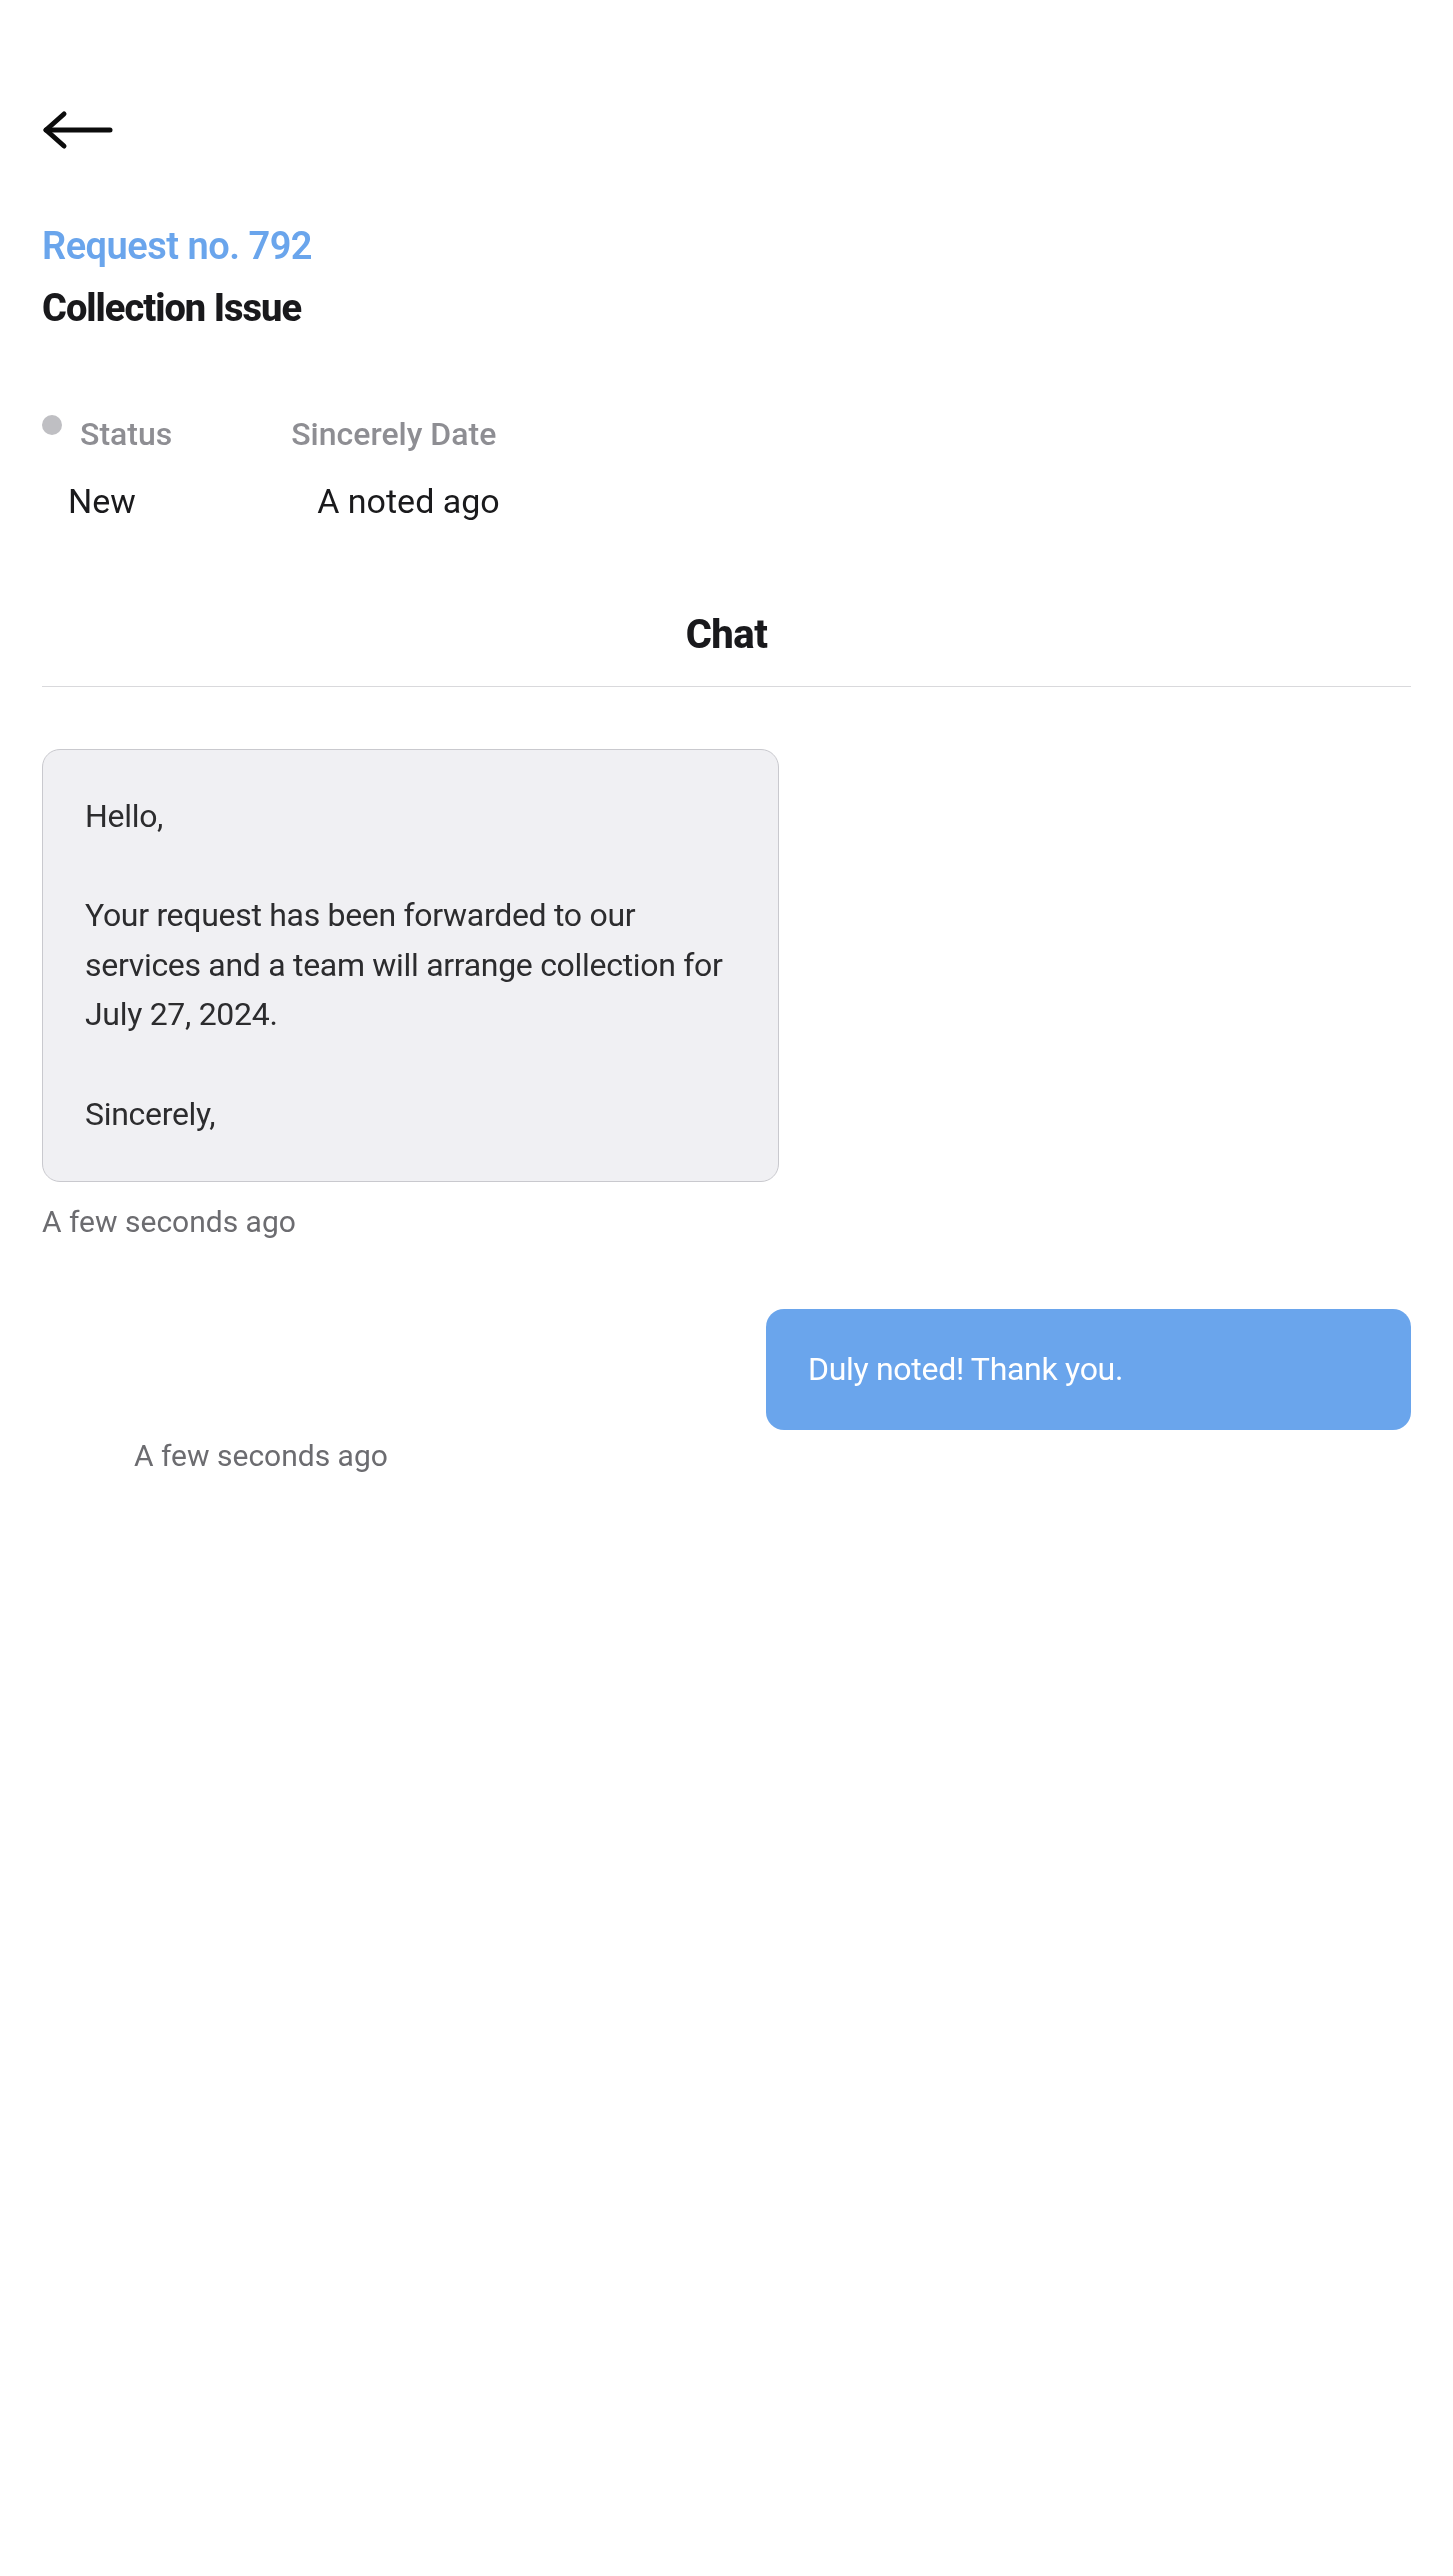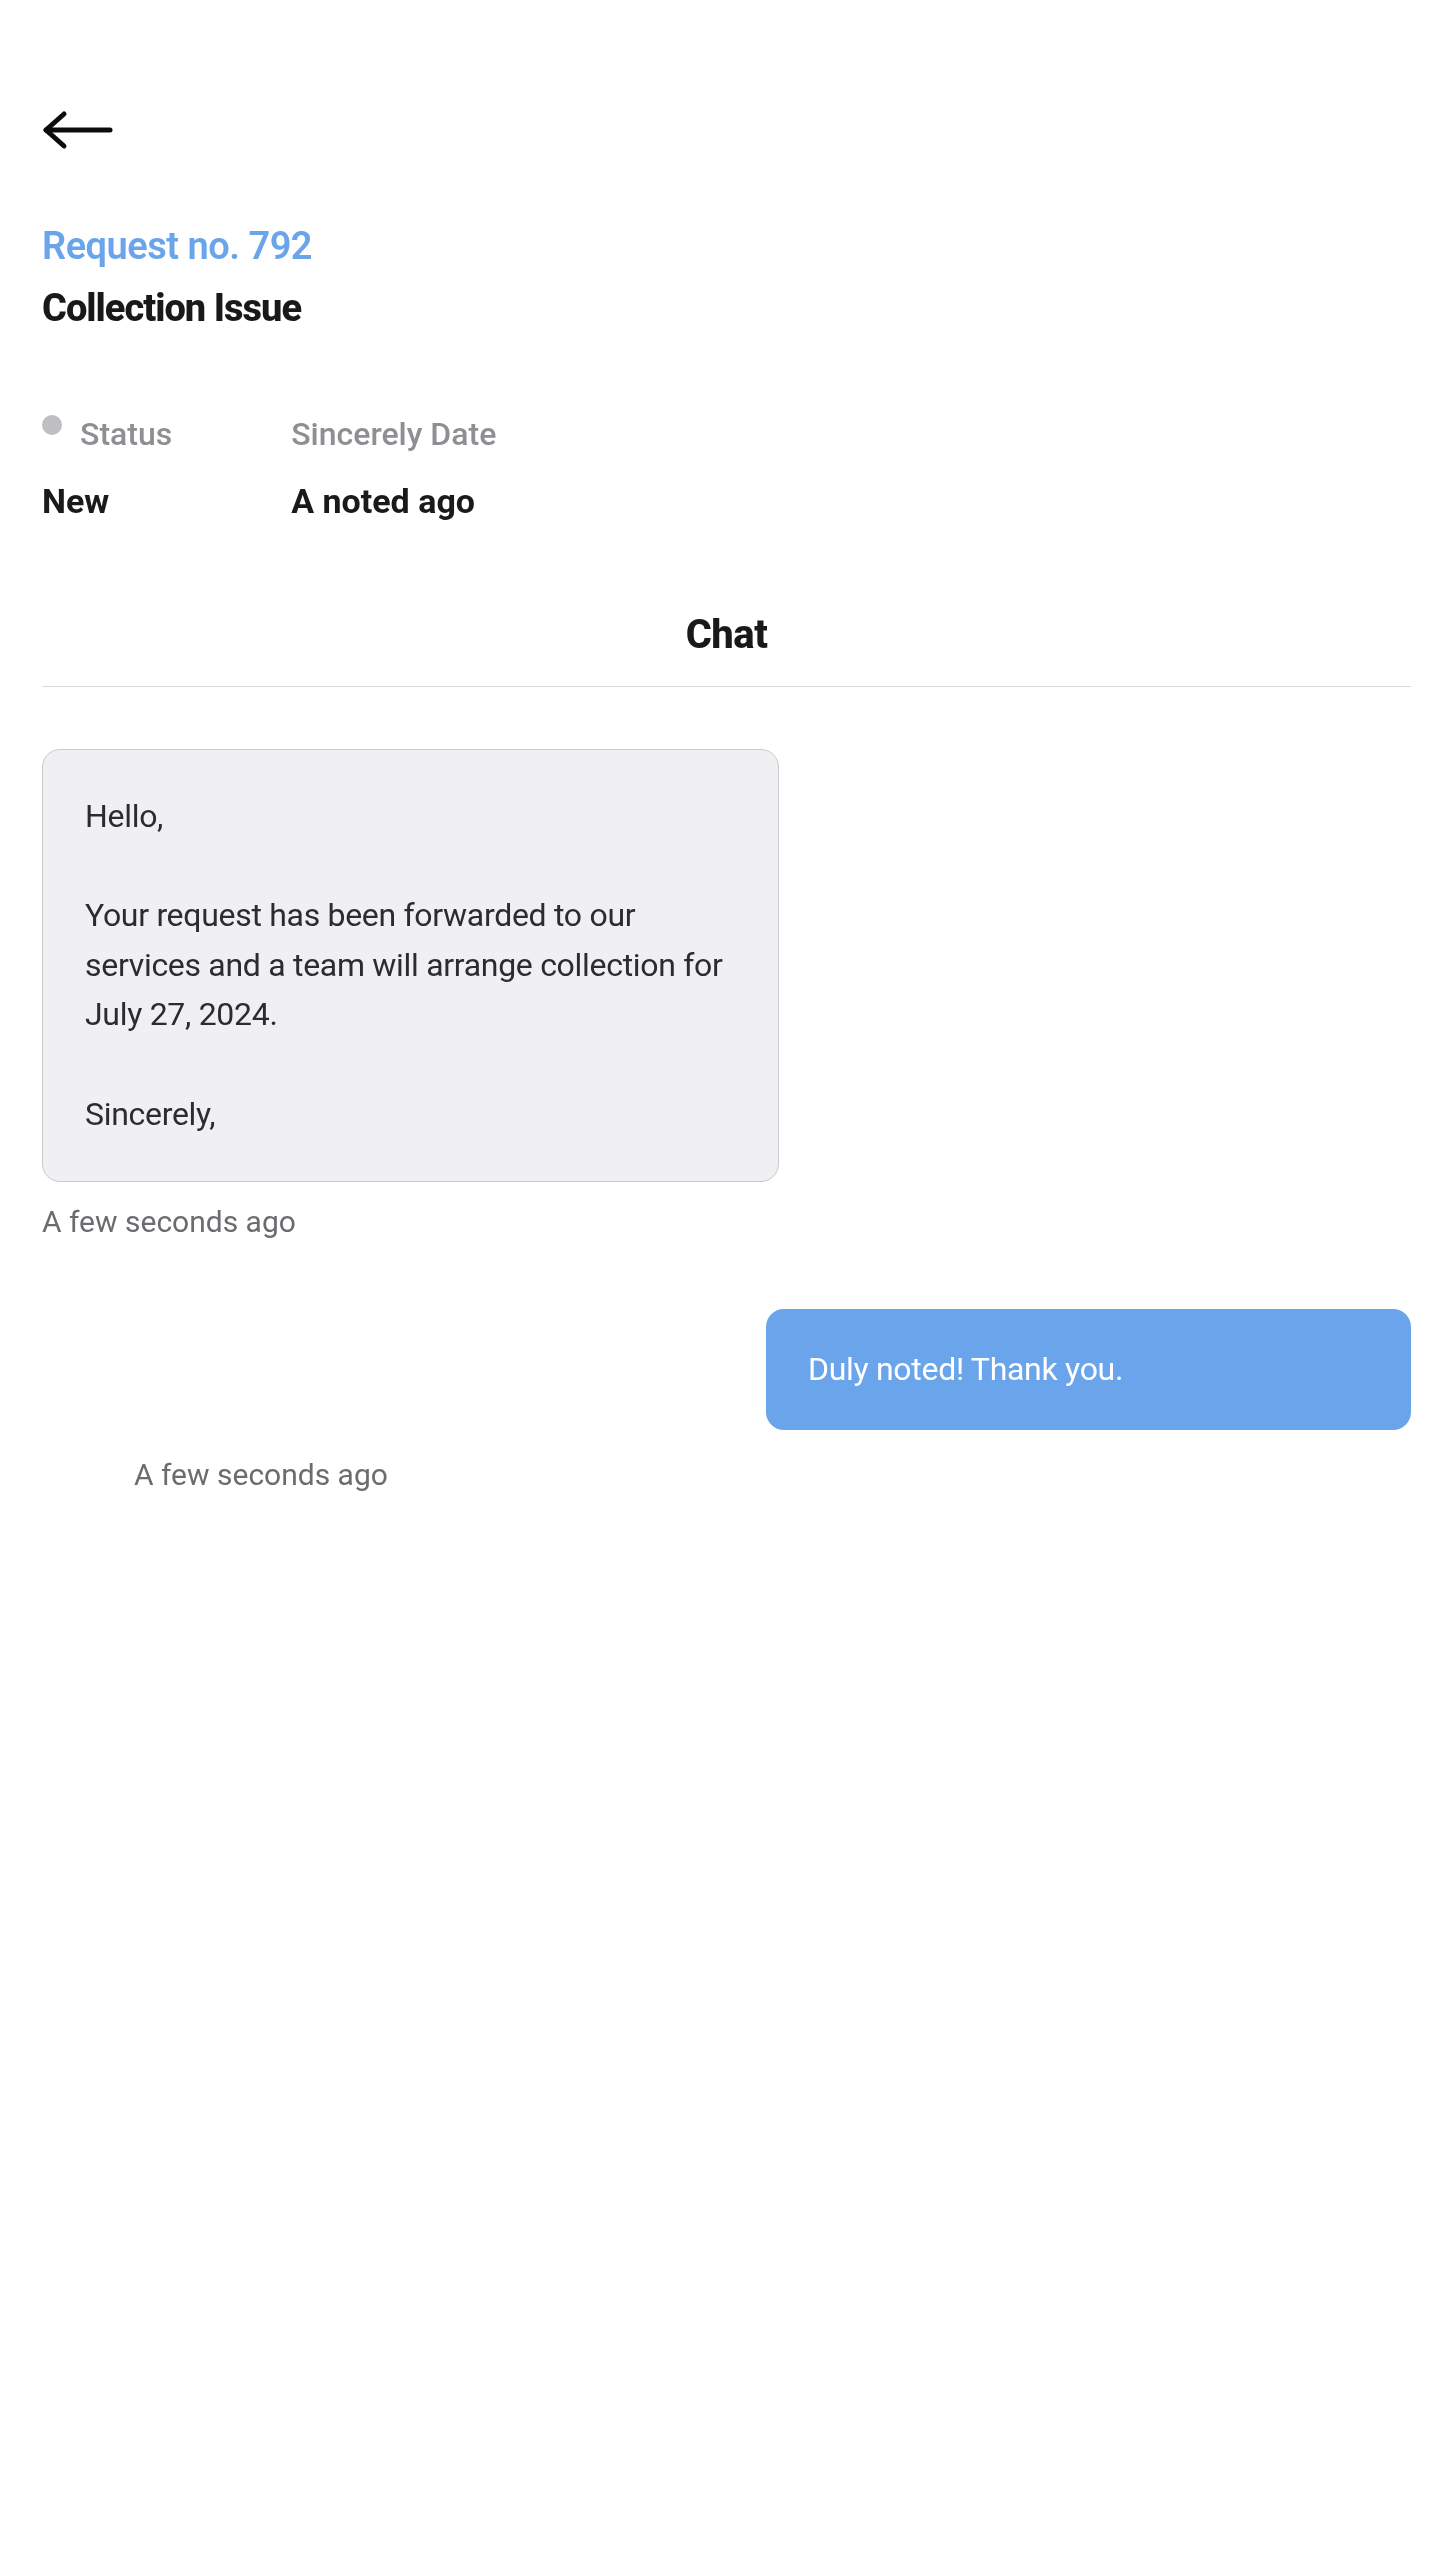--- a/index.html
+++ b/index.html
@@ -53,21 +53,22 @@
     .status-dot {
       width: 20px;
       height: 20px;
       border-radius: 50%;
       background: #bfbfc3;
       display: inline-block;
     }
     .meta-value {
       color: #1a1a1c;
       font-size: 34px;
-      font-weight: 700;
+      font-weight: 400;
+      margin-left: 26px;
     }
     .section-header {
       color: #19191c;
       font-size: 40px;
       font-weight: 800;
       letter-spacing: -0.5px;
       padding-bottom: 28px;
       border-bottom: 1px solid #d9d9dc;
       margin-bottom: 62px;
       text-align: center;
@@ -96,21 +97,21 @@
     .outgoing-wrap {
       display: flex;
       flex-direction: column;
       align-items: flex-end;
     }
     .chat-bubble-outgoing {
       background: #6aa5ec;
       border-radius: 18px;
       padding: 38px 42px;
       width: 645px;
-      margin-bottom: 27px;
+      margin-bottom: 8px;
     }
     .chat-bubble-outgoing .msg {
       color: #fff;
       font-size: 32px;
       line-height: 1.4;
       letter-spacing: -0.3px;
     }
     .timestamp-out {
       color: #6c6c70;
       font-size: 30px;

